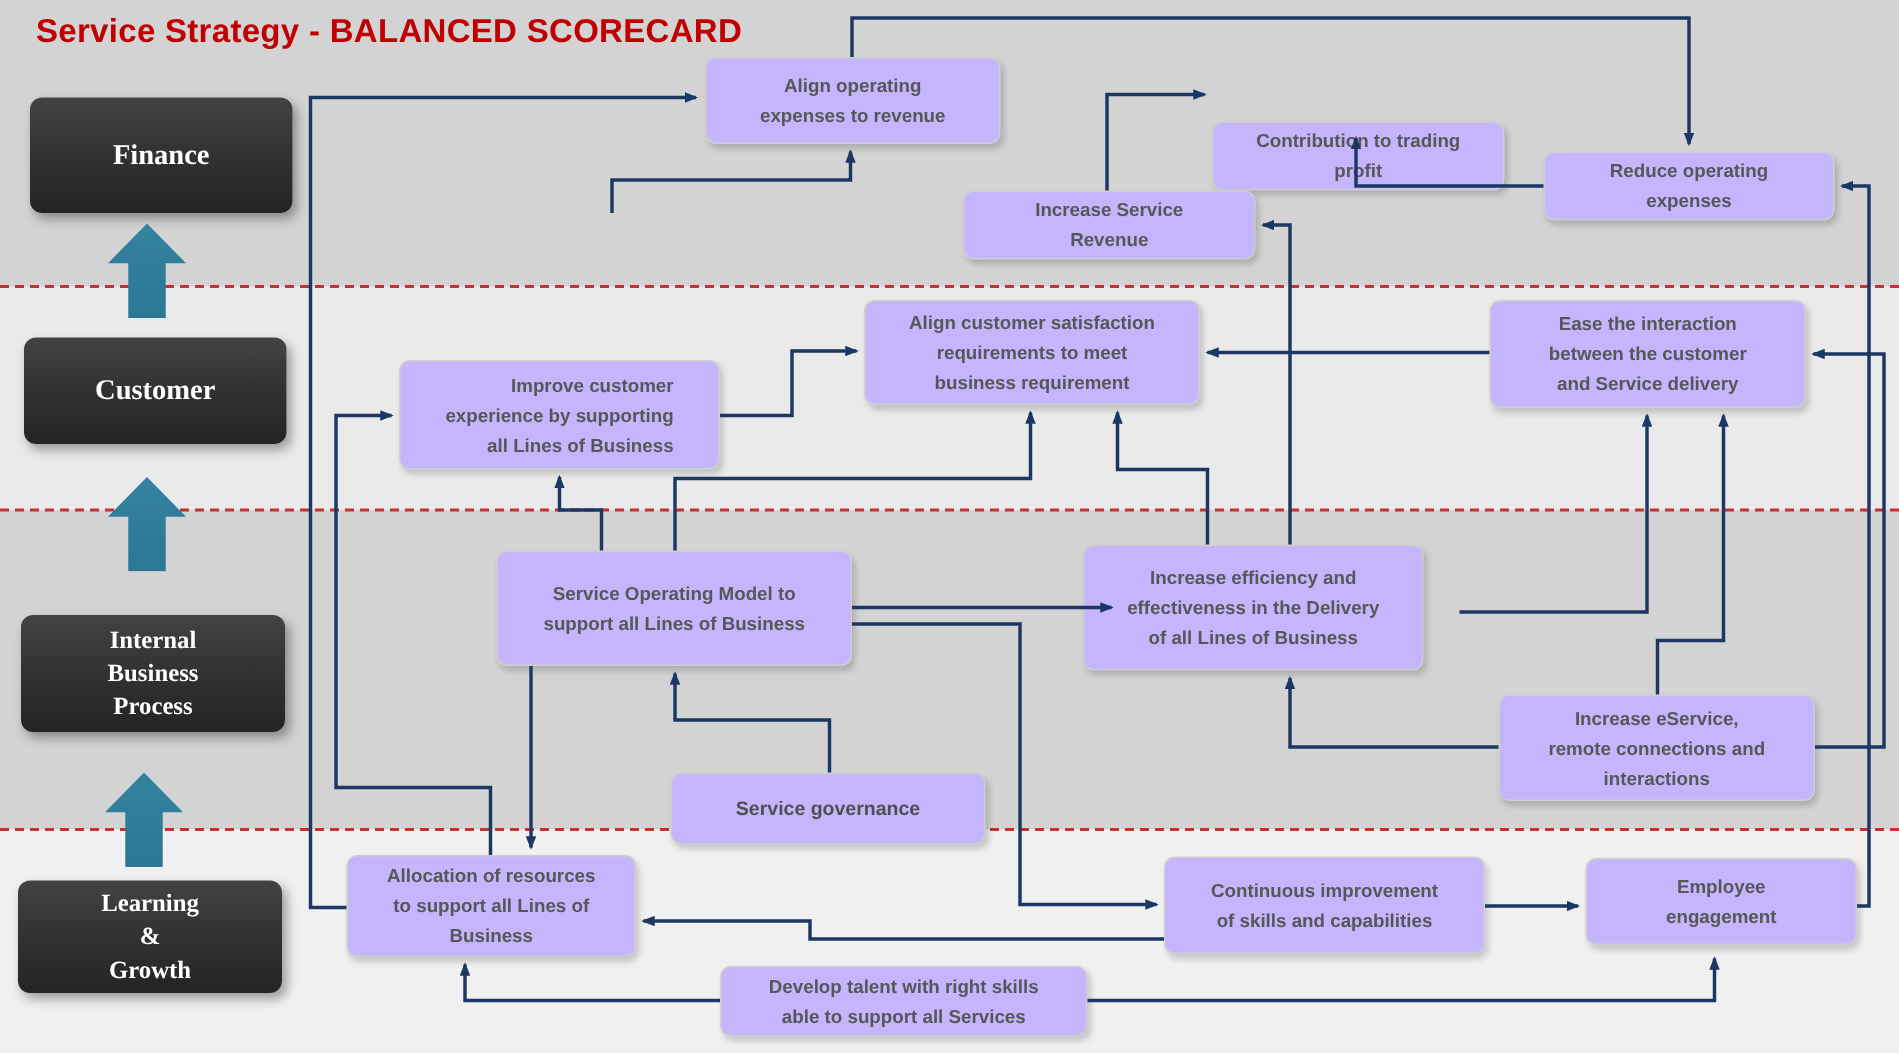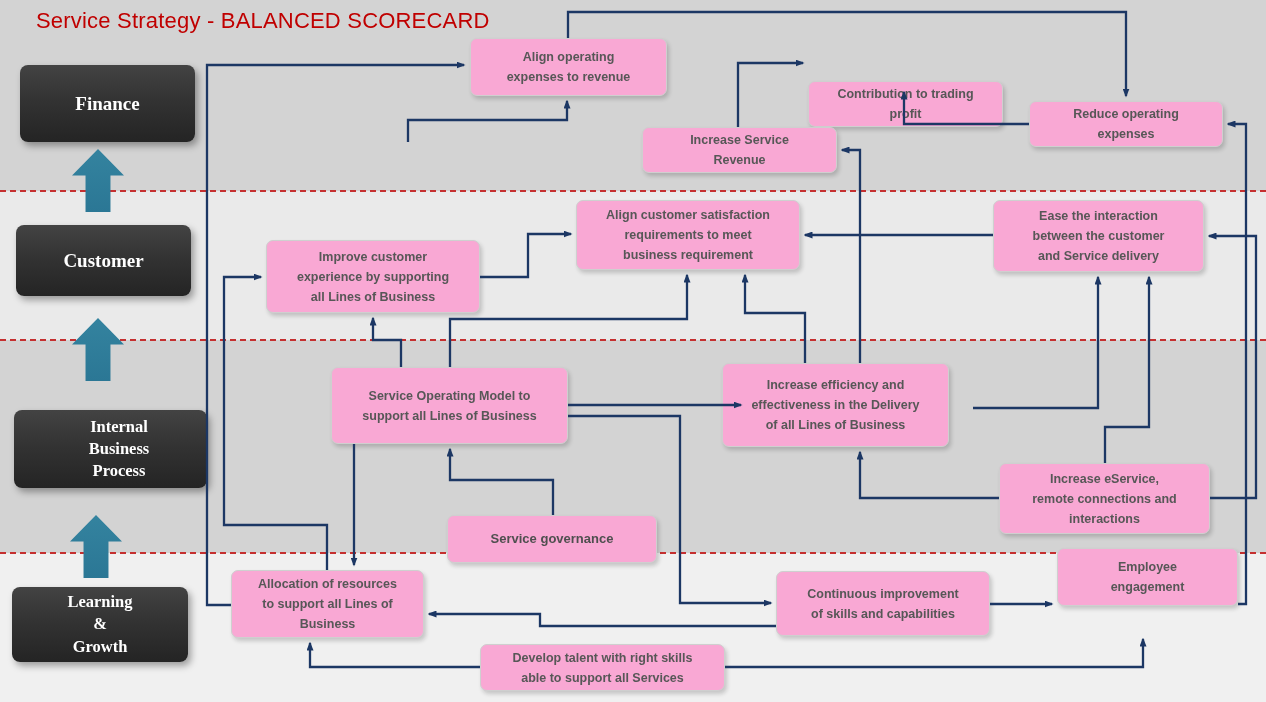--- a/index.html
+++ b/index.html
@@ -12,29 +12,29 @@
   html,body{margin:0;padding:0;background:#fff;}
   body{font-family:"Liberation Sans",sans-serif;}
   .stage{position:relative;width:1266px;height:702px;overflow:hidden;background:#d6d6d6;}
   .band{position:absolute;left:0;width:1266px;}
   .band-finance{top:0;height:191px;background:#d3d3d3;}
   .band-customer{top:191px;height:149px;background:#eaeaea;}
   .band-ibp{top:340px;height:213px;background:#d3d3d3;}
   .band-lg{top:553px;height:149px;background:#f0f0f0;}
   .divider{position:absolute;left:0;width:1266px;height:0;border-top:2px dashed var(--divider);}
   .divider::after{content:"";position:absolute;left:0;top:0;width:1266px;height:2px;}
-  .title{position:absolute;left:24px;top:8px;font-size:22px;font-weight:normal;color:var(--red);letter-spacing:0.2px;margin-left:12px;}
+  .title{position:absolute;left:24px;top:8px;font-size:22px;font-weight:bold;color:var(--red);letter-spacing:0.2px;}
   .pbox{position:absolute;display:flex;align-items:center;justify-content:center;text-align:center;
         color:#fff;font-weight:bold;border-radius:8px;white-space:pre-line;
         background:linear-gradient(180deg,#434343 0%,#333 45%,#242424 100%);
         box-shadow:3px 4px 7px rgba(0,0,0,0.35);line-height:1.35;font-family:Liberation Serif, serif;}
   .pbox.big{font-size:19px;}
   .pbox.small{font-size:16.5px;}
   .node{position:absolute;display:flex;align-items:center;justify-content:center;text-align:center;
-        background:#f9a8d4;border:1px solid #cfcfcf;border-radius:7px;
+        background:#c4b5fd;border:1px solid #cfcfcf;border-radius:7px;
         box-shadow:2px 3px 4px rgba(0,0,0,0.18);
         color:var(--nodetext);font-weight:bold;font-size:12.5px;line-height:20px;
         white-space:pre-line;padding:2px 6px;box-sizing:border-box;}
   .node.lg{font-size:13px;color:#4f4f4f;}
   .uparrow{position:absolute;width:52px;height:63px;background:linear-gradient(180deg,#4593ae,#2b7795);
         clip-path:polygon(50% 0,100% 42%,74% 42%,74% 100%,26% 100%,26% 42%,0 42%);}
   svg.wires{position:absolute;left:0;top:0;pointer-events:none;}
   .edge{fill:none;stroke:var(--navy);stroke-width:2.3px;}
   #ah path{fill:var(--navy);}
 </style>
@@ -49,21 +49,21 @@
   <div class="band band-lg"></div>
 
   <div class="divider" style="top:190px;"></div>
   <div class="divider" style="top:339px;"></div>
   <div class="divider" style="top:552px;"></div>
 
   <div class="title">Service Strategy - BALANCED SCORECARD</div>
 
   <div class="pbox big" style="left:20px;top:65px;width:175px;height:77px;">Finance</div>
   <div class="pbox big" style="left:16px;top:225px;width:175px;height:71px;">Customer</div>
-  <div class="pbox small" style="left:14px;top:410px;width:176px;height:78px;padding-left:17px;">Internal
+  <div class="pbox small" style="left:14px;top:410px;width:176px;height:78px;">Internal
 Business
 Process</div>
   <div class="pbox small" style="left:12px;top:587px;width:176px;height:75px;">Learning
 &amp;
 Growth</div>
 
   <div class="uparrow" style="left: 72px; top: 149px; background: linear-gradient(rgb(52, 131, 159), rgb(43, 119, 149));"></div>
   <div class="uparrow" style="left: 72px; top: 318px; background: linear-gradient(rgb(52, 131, 159), rgb(43, 119, 149));"></div>
   <div class="uparrow" style="left: 70px; top: 515px; background: linear-gradient(rgb(52, 131, 159), rgb(43, 119, 149));"></div>
 
@@ -74,38 +74,38 @@
   <div class="node" style="left:1029px;top:101px;width:194px;height:46px;">Reduce operating
 expenses</div>
   <div class="node" style="left:642px;top:127px;width:195px;height:46px;">Increase Service
 Revenue</div>
   <div class="node" style="left:576px;top:200px;width:224px;height:70px;">Align customer satisfaction
 requirements to meet
 business requirement</div>
   <div class="node" style="left:993px;top:200px;width:211px;height:72px;">Ease the interaction
 between the customer
 and Service delivery</div>
-  <div class="node" style="left:266px;top:240px;width:214px;height:73px;">Improve customer
+  <div class="node" style="left:266px;top:240px;width:214px;height:73px;text-align:right;">Improve customer
 experience by supporting
 all Lines of Business</div>
   <div class="node" style="left:331px;top:367px;width:237px;height:77px;">Service Operating Model to
 support all Lines of Business</div>
   <div class="node" style="left:722px;top:363px;width:227px;height:84px;">Increase efficiency and
 effectiveness in the Delivery
 of all Lines of Business</div>
   <div class="node" style="left:999px;top:463px;width:211px;height:71px;">Increase eService,
 remote connections and
 interactions</div>
   <div class="node lg" style="left:447px;top:515px;width:210px;height:48px;">Service governance</div>
   <div class="node" style="left:231px;top:570px;width:193px;height:68px;">Allocation of resources
 to support all Lines of
 Business</div>
   <div class="node" style="left:776px;top:571px;width:214px;height:65px;">Continuous improvement
 of skills and capabilities</div>
-  <div class="node" style="left:1057px;top:548px;width:181px;height:58px;">Employee
+  <div class="node" style="left:1057px;top:572px;width:181px;height:58px;">Employee
 engagement</div>
   <div class="node" style="left:480px;top:644px;width:245px;height:47px;">Develop talent with right skills
 able to support all Services</div>
 
   <svg class="wires" width="1266" height="702" viewBox="0 0 1266 702">
     <defs>
       <marker id="ah" markerWidth="9" markerHeight="7" refX="7.5" refY="3.5" orient="auto" markerUnits="userSpaceOnUse">
         <path d="M0,0 L9,3.5 L0,7 z"></path>
       </marker>
     </defs>

